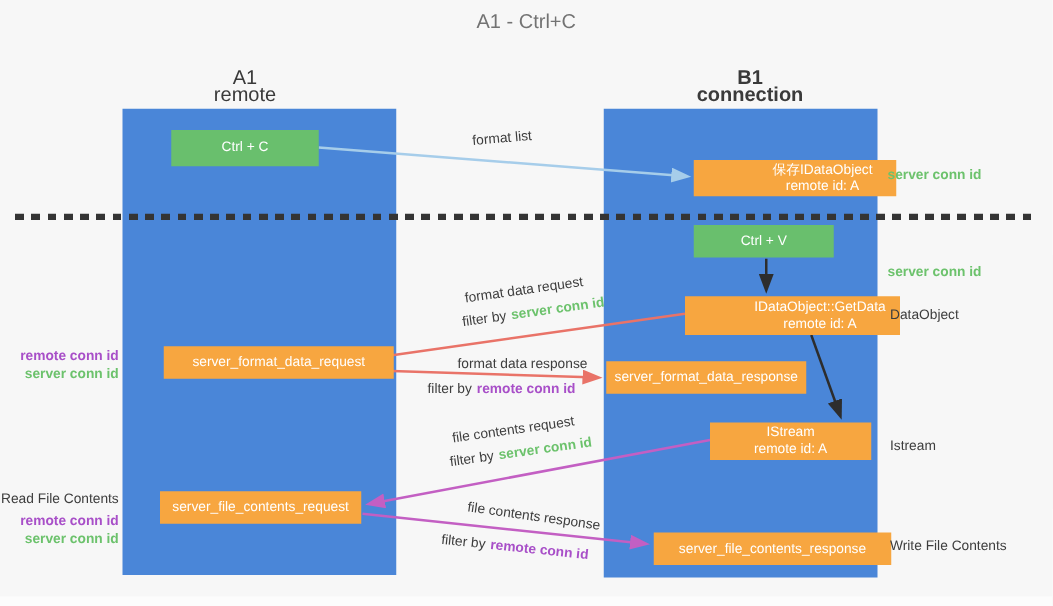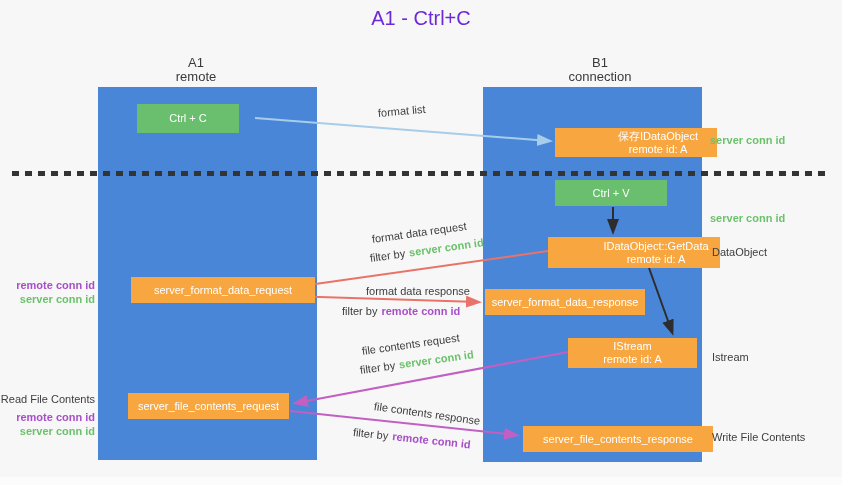--- a/index.html
+++ b/index.html
@@ -1,22 +1,22 @@
 <!DOCTYPE html>
 <html><head>
 <meta charset="utf-8">
 <style>
   html,body{margin:0;padding:0;}
   .canvas{
     position:relative;width:842px;height:485px;background:#f7f7f7;
     font-family:"Liberation Sans",sans-serif;color:#3d3d3d;overflow:hidden;
   }
   .title{position:absolute;top:8px;left:0;right:0;text-align:center;
-    font-size:20px;line-height:20px;color:#6d28d9;}
-  .lane-header{position:absolute;width:110px;text-align:center;font-size:13px;line-height:14px;color:#3a3a3a;}
+    font-size:16px;line-height:20px;color:#737373;}
+  .lane-header{position:absolute;width:110px;text-align:center;font-size:16px;line-height:14px;color:#3a3a3a;}
   .lane{position:absolute;background:#4a86d8;}
   .dashline{position:absolute;left:12px;top:171px;width:814px;height:5px;
     background:repeating-linear-gradient(90deg,#343434 0 7px,transparent 7px 13px);}
   .box{position:absolute;display:flex;flex-direction:column;align-items:center;justify-content:center;
     color:#fff;font-size:11px;line-height:13px;text-align:center;white-space:nowrap;}
   .green{background:#69bf6d;}
   .orange{background:#f7a640;}
   svg.arrows{position:absolute;left:0;top:0;pointer-events:none;}
   .alabel{position:absolute;font-size:11px;line-height:13px;white-space:nowrap;color:#3d3d3d;}
   .rot-n8{transform:rotate(-8deg);transform-origin:left center;}
@@ -37,21 +37,21 @@
 <div class="canvas">
 
   <div class="title">
     <div>A1 - Ctrl+C</div>
   </div>
 
   <div class="lane-header" style="left:141px;top:56px;">
     <div>A1</div>
     <div>remote</div>
   </div>
-  <div class="lane-header" style="left:545px;top:56px;">
+  <div class="lane-header" style="left:545px;top:56px;font-weight:bold;">
     <div>B1</div>
     <div>connection</div>
   </div>
 
   <div class="lane" style="left:98px;top:87px;width:219px;height:373px;"></div>
   <div class="lane" style="left:483px;top:87px;width:219px;height:375px;"></div>
 
   <div class="dashline"></div>
 
   <svg class="arrows" width="842" height="485">
@@ -71,21 +71,21 @@
     </defs>
     <line x1="255" y1="118" x2="549" y2="141" stroke="#a6cdea" stroke-width="2" marker-end="url(#mblue)"></line>
     <line x1="613" y1="207" x2="613" y2="231" stroke="#2d2d2d" stroke-width="2" marker-end="url(#mblack)"></line>
     <line x1="649" y1="268" x2="672" y2="332" stroke="#2d2d2d" stroke-width="2" marker-end="url(#mblack)"></line>
     <line x1="548" y1="251" x2="294" y2="287" stroke="#e97368" stroke-width="2" marker-end="url(#mred)"></line>
     <line x1="288" y1="296" x2="478" y2="302" stroke="#e97368" stroke-width="2" marker-end="url(#mred)"></line>
     <line x1="568" y1="352" x2="296" y2="403" stroke="#c35fc3" stroke-width="2" marker-end="url(#mmag)"></line>
     <line x1="290" y1="411" x2="516" y2="435" stroke="#c35fc3" stroke-width="2" marker-end="url(#mmag)"></line>
   </svg>
 
-  <div class="box green" style="left:137px;top:104px;width:102px;height:29px;">
+  <div class="box green" style="left:137px;top:104px;width:118px;height:29px;">
     <span>Ctrl + C</span>
   </div>
 
   <div class="box orange" style="left:555px;top:128px;width:118px;height:29px;padding-left:44px;">
     <span>保存IDataObject</span>
     <span>remote id: A</span>
   </div>
 
   <div class="box green" style="left:555px;top:180px;width:112px;height:26px;">
     <span>Ctrl + V</span>

